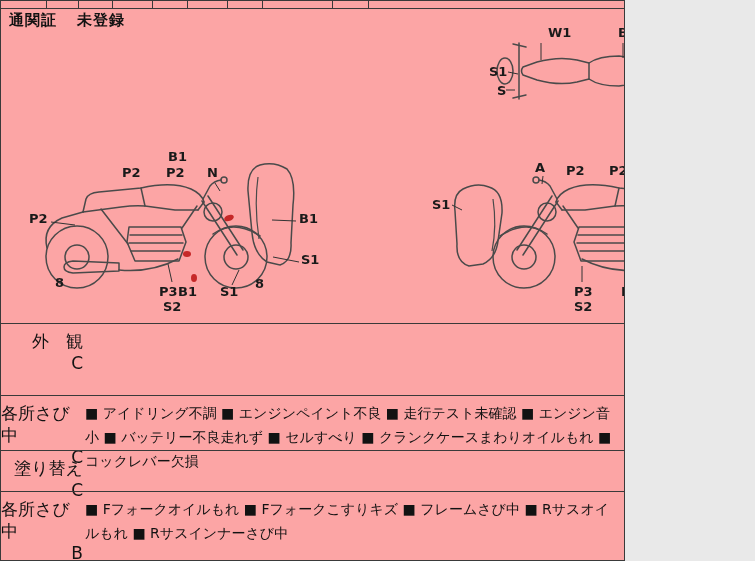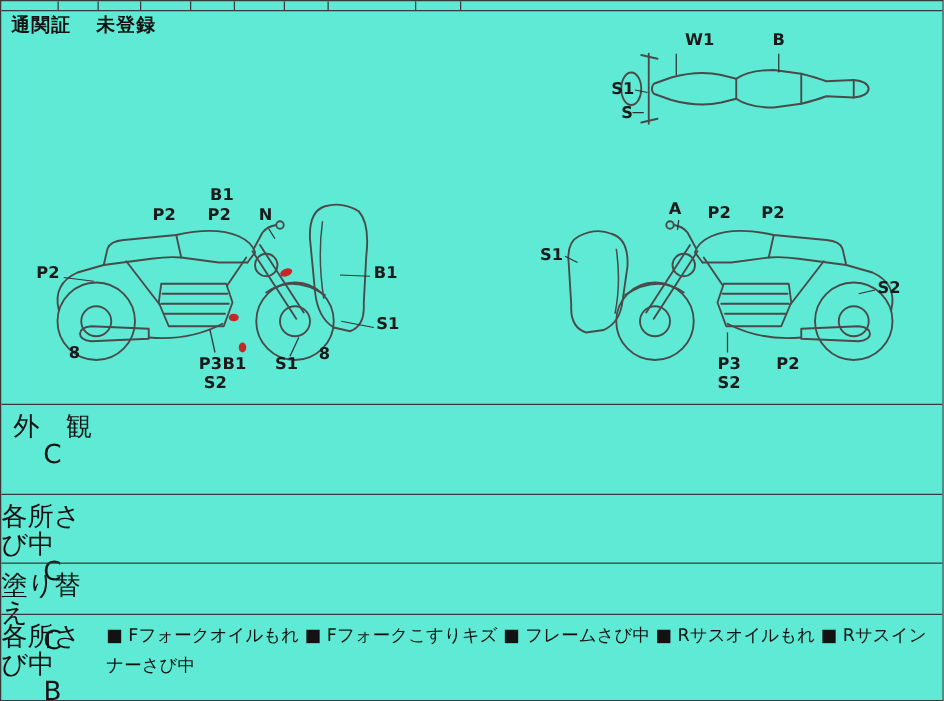--- a/index.html
+++ b/index.html
@@ -1,28 +1,28 @@
 <!DOCTYPE html>
 <html><head>
 <meta charset="utf-8">
 <style>
   *{box-sizing:border-box;margin:0;padding:0}
   html,body{background:#e9e9e9}
   .page{
-    position:relative;width:755px;height:561px;background:#5eead4;
+    position:relative;width:625px;height:561px;background:#fca5a5;
     border:1px solid #3a3a3a;overflow:hidden;color:#121212;
     font-family:"DejaVu Sans","Liberation Sans",sans-serif;
   }
   .tick{position:absolute;top:0;width:1px;height:7px;background:#3a3a3a}
   .hline{position:absolute;left:0;width:100%;height:1px;background:#3a3a3a}
   .customs{position:absolute;left:8px;top:10px;font-size:15px;font-weight:600;display:flex;gap:20px;letter-spacing:1px}
   svg.diagram{position:absolute;left:0;top:0}
   .dlabel{position:absolute;font-size:13px;font-weight:600;white-space:nowrap;color:#1a1a1a}
   .insp-row{position:absolute;left:0;width:100%;display:flex}
-  .cat-cell{width:82px;display:flex;flex-direction:column;align-items:center;padding-top:6px;font-size:21px;line-height:22px}
+  .cat-cell{width:82px;display:flex;flex-direction:column;align-items:flex-end;padding-top:6px;font-size:17px;line-height:22px}
   .notes-cell{flex:1;padding:5px 10px 0 2px;font-size:14px;line-height:24px}
 </style>
 </head>
 <body>
 
 <div class="page">
 
   <span class="tick" style="left:45px"></span>
   <span class="tick" style="left:77px"></span>
   <span class="tick" style="left:111px"></span>
@@ -146,20 +146,21 @@
       <span>C</span>
     </div>
   </div>
 
   <div class="hline" style="top:394px"></div>
   <div class="insp-row" style="top:395px;height:53px">
     <div class="cat-cell">
       <span>各所さび中</span>
       <span>C</span>
     </div>
+    <div class="notes-cell">■ アイドリング不調 ■ エンジンペイント不良 ■ 走行テスト未確認 ■ エンジン音小 ■ バッテリー不良走れず ■ セルすべり ■ クランクケースまわりオイルもれ ■ コックレバー欠損</div>
   </div>
 
   <div class="hline" style="top:449px"></div>
   <div class="insp-row" style="top:450px;height:39px">
     <div class="cat-cell">
       <span>塗り替え</span>
       <span>C</span>
     </div>
   </div>
 

